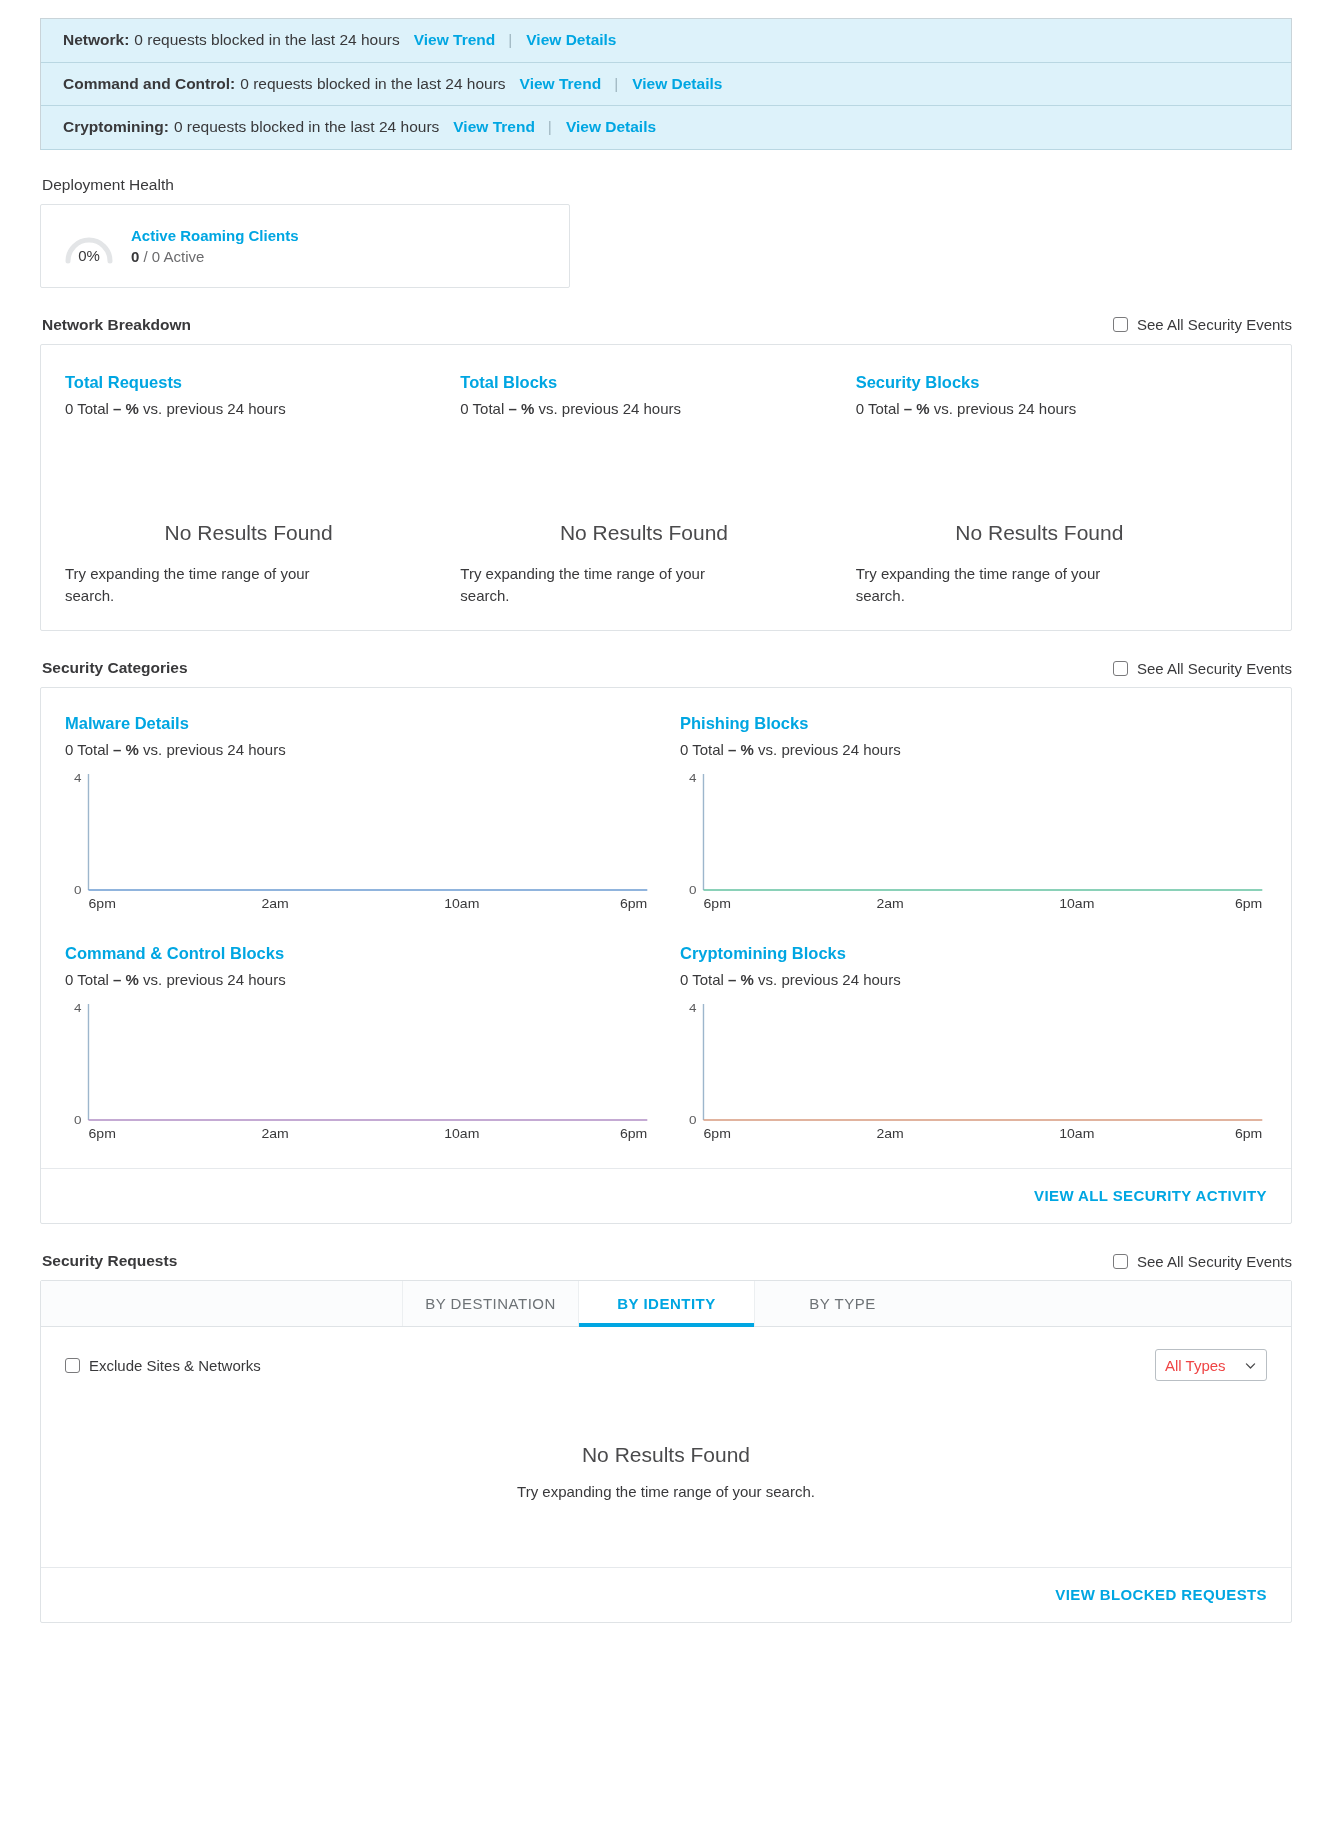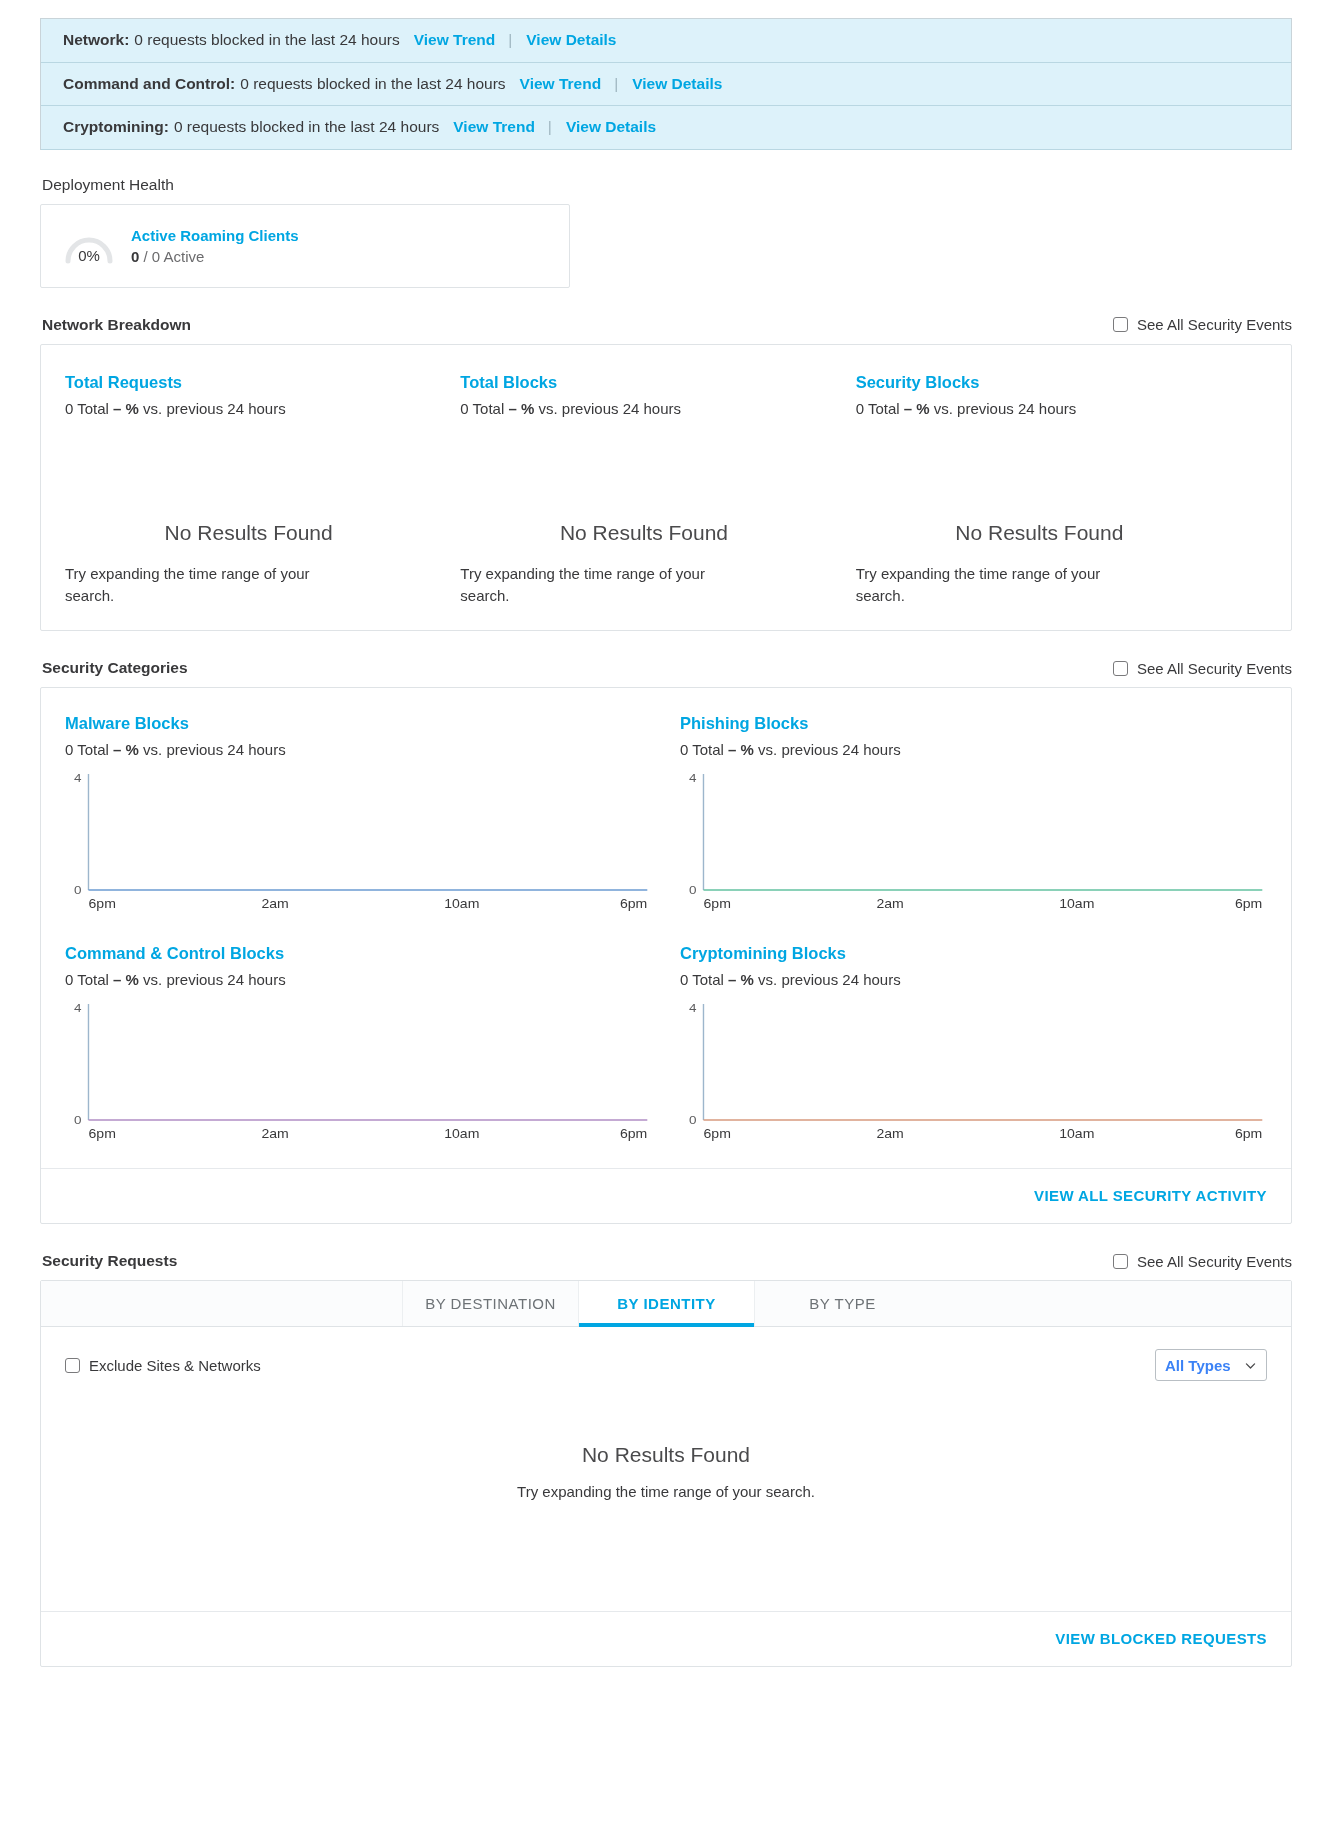--- a/index.html
+++ b/index.html
@@ -130,28 +130,28 @@
     content: ""; position: absolute; left: 0; right: 0; bottom: -1px;
     height: 4px; background: #00a6e2;
   }
   .sr-body { padding: 22px 24px 30px 24px; min-height: 240px; position: relative; }
   .sr-top { display: flex; align-items: center; justify-content: space-between; }
   .excl { display: flex; align-items: center; gap: 9px; font-size: 15px; }
   .select-box {
     border: 1px solid #b9bfc4; border-radius: 3px; background: #fff;
     height: 32px; width: 112px; display: flex; align-items: center;
     justify-content: space-between; padding: 12px 9px; font-size: 15px;
-    color: #3b82f6; cursor: pointer; font-weight: bold;
+    color: #ef4444; cursor: pointer;
   }
   .chev { width: 13px; height: 13px; flex: none; }
   .sr-empty { text-align: center; margin-top: 62px; }
   .sr-empty .nrf { margin: 0 0 14px 0; }
   .sr-empty .nrf-sub { font-size: 15px; }
   .sr-footer {
-    border-top: 1px solid #e6e9ec; padding: 18px 24px; text-align: right; margin-top: 44px;
+    border-top: 1px solid #e6e9ec; padding: 18px 24px; text-align: right;
   }
 </style>
 </head>
 <body>
 
 <div class="page">
 
   <div class="alerts">
     <div class="alert-row">
       <span class="lbl">Network:</span>
@@ -241,21 +241,21 @@
       <span class="cbox"></span>
       <span>See All Security Events</span>
     </div>
   </div>
 
   <div class="card sc-card">
     <div class="sc-grid">
 
       <div class="chart-block">
         <div class="chart-head">
-          <div class="stat-title">Malware Blocks</div>
+          <div class="stat-title">Malware Details</div>
           <div class="stat-sub">
             <span>0 Total </span><b>– %</b><span> vs. previous 24 hours</span>
           </div>
         </div>
         <div class="chart-wrap">
           <svg viewBox="0 0 500 150" preserveAspectRatio="none">
             <text class="ticklbl" x="14" y="14" text-anchor="end">4</text>
             <text class="ticklbl" x="14" y="126" text-anchor="end">0</text>
             <line x1="20" y1="6" x2="20" y2="122" stroke="#9db6cc" stroke-width="1.2"></line>
             <line x1="20" y1="122" x2="496" y2="122" stroke="#6b9bd2" stroke-width="1.6"></line>

